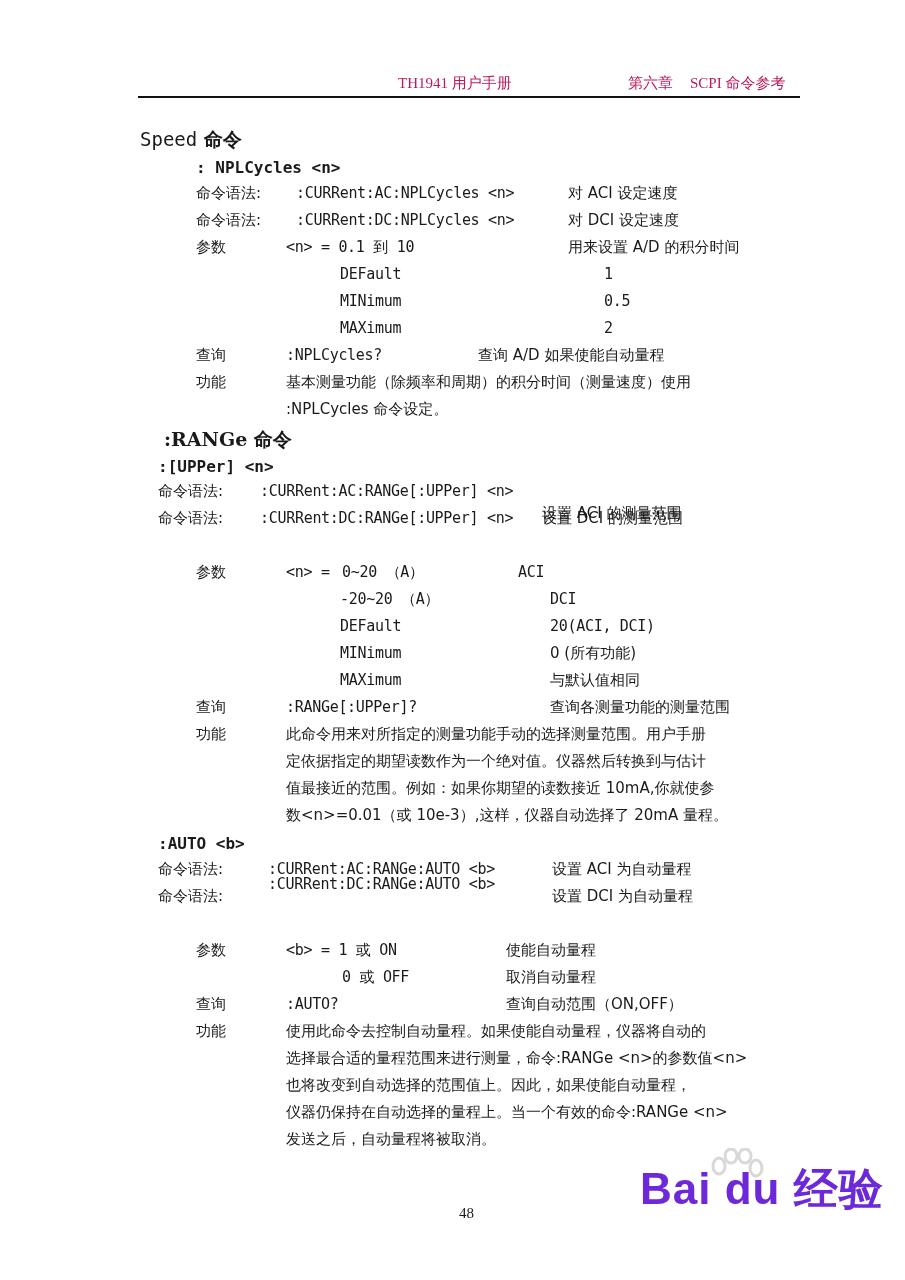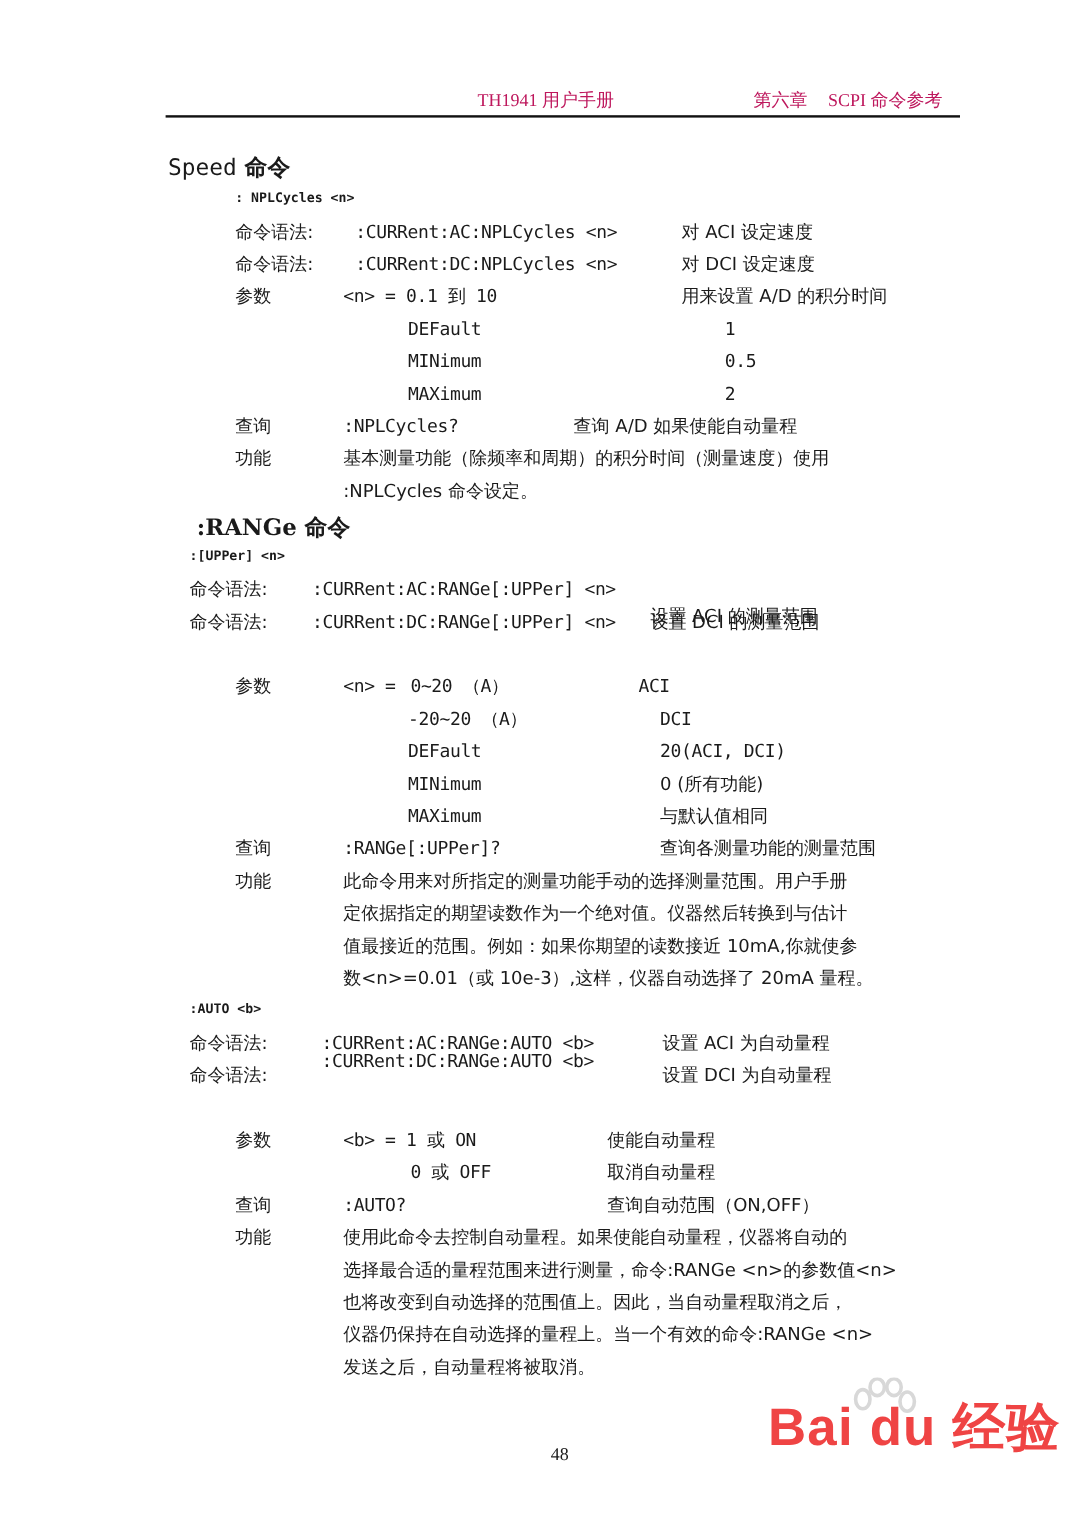--- a/index.html
+++ b/index.html
@@ -3,25 +3,25 @@
 <meta charset="utf-8">
 <style>
   html, body { margin: 0; padding: 0; background: #ffffff; }
   body { width: 905px; height: 1280px; position: relative; overflow: hidden;
          font-family: "DejaVu Serif", "Liberation Serif", serif; color: #1a1a1a; }
   .abs { position: absolute; white-space: nowrap; }
   .hdr { font-family: "Liberation Serif", serif; font-size: 15px; color: #be185d; }
   .rule { position: absolute; left: 138px; top: 96px; width: 662px; height: 2px; background: #111; }
   .h1 { font-size: 19px; font-weight: bold; font-family: "DejaVu Serif", serif; }
   .h1 .mono { font-family: "DejaVu Sans Mono", monospace; font-weight: normal; }
-  .h2 { font-size: 11px; font-family: "DejaVu Sans Mono", monospace; font-weight: bold; text-align: right; }
+  .h2 { font-size: 16px; font-family: "DejaVu Sans Mono", monospace; font-weight: bold; text-align: right; }
   .t { font-size: 15px; font-family: "DejaVu Sans Mono", "Liberation Mono", monospace; letter-spacing: -0.3px; }
   .cn { font-family: "DejaVu Sans", sans-serif; font-size: 15px; }
   .pageno { font-family: "Liberation Serif", serif; font-size: 15px; }
-  .wm { position: absolute; left: 640px; top: 1160px; color: #ef4444; font-family: "Liberation Sans", sans-serif; }
+  .wm { position: absolute; left: 640px; top: 1160px; color: #6d28d9; font-family: "Liberation Sans", sans-serif; }
   .wm .big { font-size: 44px; font-weight: bold; letter-spacing: 1px; }
   .wm .small { font-size: 22px; letter-spacing: 0.5px; }
   .paw { position: absolute; left: 705px; top: 1148px; width: 60px; height: 54px; }
 </style>
 </head>
 <body>
 
 <div class="abs hdr" style="left:398px;top:74px;">TH1941 用户手册</div>
 <div class="abs hdr" style="left:628px;top:74px;">第六章</div>
 <div class="abs hdr" style="left:690px;top:74px;">SCPI 命令参考</div>
@@ -66,21 +66,21 @@
 <div class="abs t" style="left:260px;top:482px;">:CURRent:AC:RANGe[:UPPer] &lt;n&gt;</div>
 <div class="abs cn" style="left:542px;top:456px;margin-top:48px;">设置 ACI 的测量范围</div>
 
 <div class="abs cn" style="left:158px;top:509px;">命令语法:</div>
 <div class="abs t" style="left:260px;top:509px;">:CURRent:DC:RANGe[:UPPer] &lt;n&gt;</div>
 <div class="abs cn" style="left:542px;top:509px;">设置 DCI 的测量范围</div>
 
 <div class="abs cn" style="left:196px;top:563px;">参数</div>
 <div class="abs t" style="left:286px;top:563px;">&lt;n&gt; = </div>
 <div class="abs t" style="left:342px;top:563px;">0~20 （A）</div>
-<div class="abs t" style="left:532px;top:563px;text-align:center;">ACI</div>
+<div class="abs t" style="left:518px;top:563px;text-align:center;">ACI</div>
 <div class="abs t" style="left:340px;top:590px;">-20~20 （A）</div>
 <div class="abs t" style="left:550px;top:590px;">DCI</div>
 <div class="abs t" style="left:340px;top:617px;">DEFault</div>
 <div class="abs t" style="left:550px;top:617px;">20(ACI, DCI)</div>
 <div class="abs t" style="left:340px;top:644px;">MINimum</div>
 <div class="abs cn" style="left:550px;top:644px;">0 (所有功能)</div>
 <div class="abs t" style="left:340px;top:671px;">MAXimum</div>
 <div class="abs cn" style="left:550px;top:671px;">与默认值相同</div>
 
 <div class="abs cn" style="left:196px;top:698px;">查询</div>
@@ -109,21 +109,21 @@
 <div class="abs t" style="left:342px;top:968px;">0 或 OFF</div>
 <div class="abs cn" style="left:506px;top:968px;">取消自动量程</div>
 
 <div class="abs cn" style="left:196px;top:995px;">查询</div>
 <div class="abs t" style="left:286px;top:995px;">:AUTO?</div>
 <div class="abs cn" style="left:506px;top:995px;">查询自动范围（ON,OFF）</div>
 
 <div class="abs cn" style="left:196px;top:1022px;">功能</div>
 <div class="abs cn" style="left:286px;top:1022px;">使用此命令去控制自动量程。如果使能自动量程，仪器将自动的</div>
 <div class="abs cn" style="left:286px;top:1049px;">选择最合适的量程范围来进行测量，命令:RANGe &lt;n&gt;的参数值&lt;n&gt;</div>
-<div class="abs cn" style="left:286px;top:1076px;">也将改变到自动选择的范围值上。因此，当自动量程取消之后，</div>
+<div class="abs cn" style="left:286px;top:1076px;">也将改变到自动选择的范围值上。因此，如果使能自动量程，</div>
 <div class="abs cn" style="left:286px;top:1103px;">仪器仍保持在自动选择的量程上。当一个有效的命令:RANGe &lt;n&gt;</div>
 <div class="abs cn" style="left:286px;top:1130px;">发送之后，自动量程将被取消。</div>
 
 <div class="abs pageno" style="left:459px;top:1205px;">48</div>
 
 <svg class="paw" viewBox="0 0 60 54">
   <g fill="none" stroke="#d8d8d8" stroke-width="3">
     <ellipse cx="14" cy="18" rx="6" ry="8"></ellipse>
     <ellipse cx="26" cy="8" rx="6" ry="7"></ellipse>
     <ellipse cx="40" cy="8" rx="6" ry="7"></ellipse>

